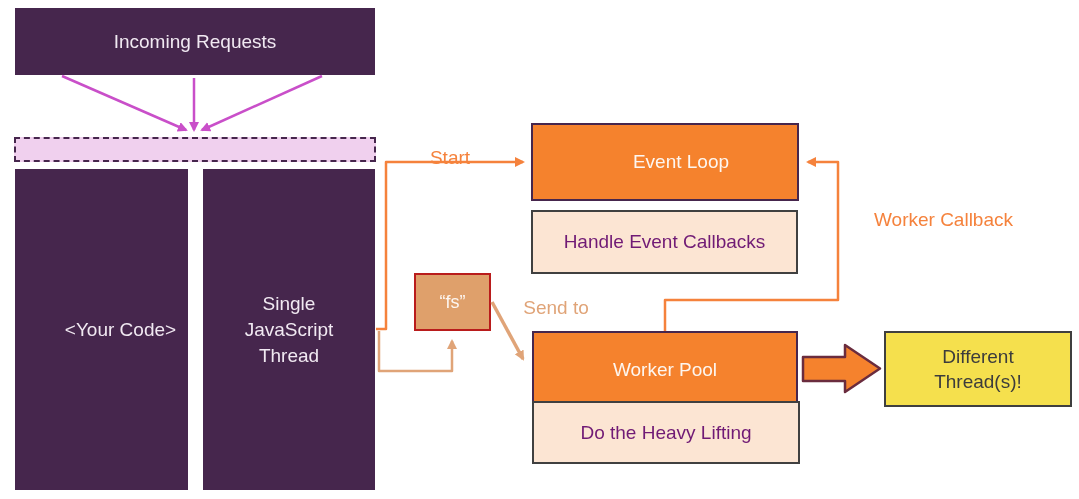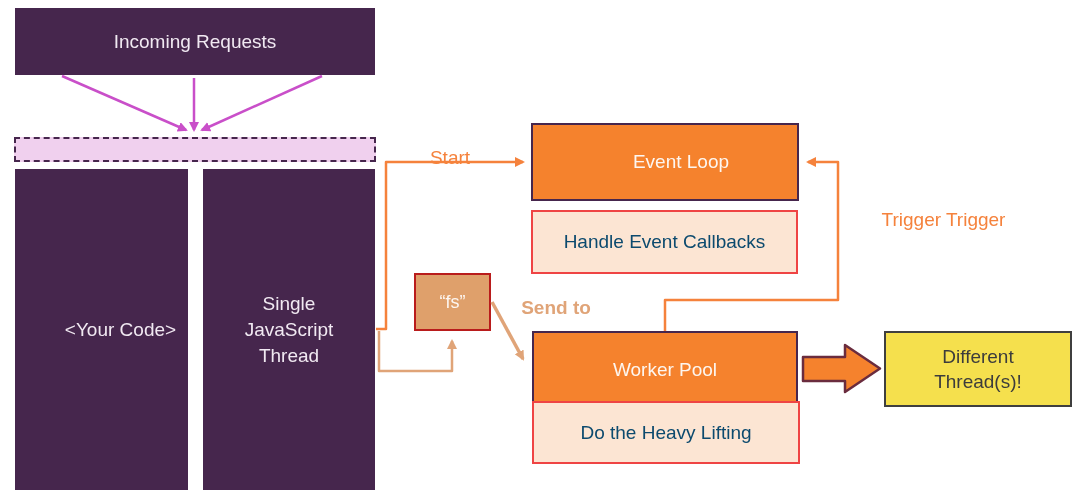--- a/index.html
+++ b/index.html
@@ -15,21 +15,21 @@
     box-sizing:border-box;
     display:flex;align-items:center;justify-content:center;
     text-align:center;
     font-size:19px;
     line-height:26px;
     white-space:pre-line;
   }
   .purple-box{background:#46264D;color:#F1E9F2;}
   .queue-bar{background:#F0D0EE;border:2px dashed #46264D;}
   .orange-box{background:#F5822D;border:2px solid #46264D;color:#FDF6F0;}
-  .caption-box{background:#FCE5D3;border:2px solid #ef4444;color:#0c4a6e;}
+  .caption-box{background:#FCE5D3;border:2px solid #404040;color:#701a75;}
   .fs-box{background:#DFA06B;border:2px solid #b91c1c;color:#FDF6F0;font-size:18px;}
   .yellow-box{background:#F5E04D;border:2px solid #3F3F3F;color:#3C3C3C;line-height:25px;}
   .edge-label{
     position:absolute;
     font-size:19px;
     text-align:center;
     white-space:pre;
   }
   .lbl-orange{color:#F5823C;}
   .lbl-tan{color:#E0A478;}
@@ -58,23 +58,23 @@
 
   <div class="box orange-box" style="left:532px;top:331px;width:266px;height:77px;">Worker Pool</div>
 
   <div class="box caption-box" style="left:532px;top:401px;width:268px;height:63px;">Do the Heavy Lifting</div>
 
   <div class="box yellow-box" style="left:884px;top:331px;width:188px;height:76px;">Different
 Thread(s)!</div>
 
   <div class="edge-label lbl-orange" style="left:405px;top:131px;width:90px;margin-top:16px;">Start</div>
 
-  <div class="edge-label lbl-tan" style="left:506px;top:297px;width:100px;font-weight:bold;">Send to</div>
+  <div class="edge-label lbl-tan" style="left:506px;top:297px;width:100px;">Send to</div>
 
-  <div class="edge-label lbl-orange" style="left:851px;top:209px;width:185px;">Trigger Trigger</div>
+  <div class="edge-label lbl-orange" style="left:851px;top:209px;width:185px;">Worker Callback</div>
 
   <svg class="wires" width="1079" height="499" viewBox="0 0 1079 499">
     <defs>
       <marker id="m-magenta" markerUnits="userSpaceOnUse" markerWidth="13" markerHeight="13" refX="8" refY="5" orient="auto">
         <path d="M0,0 L10,5 L0,10 z" fill="#C94FC9"></path>
       </marker>
       <marker id="m-orange" markerUnits="userSpaceOnUse" markerWidth="13" markerHeight="13" refX="8" refY="5" orient="auto">
         <path d="M0,0 L10,5 L0,10 z" fill="#F5823C"></path>
       </marker>
       <marker id="m-tan" markerUnits="userSpaceOnUse" markerWidth="13" markerHeight="13" refX="8" refY="5" orient="auto">

